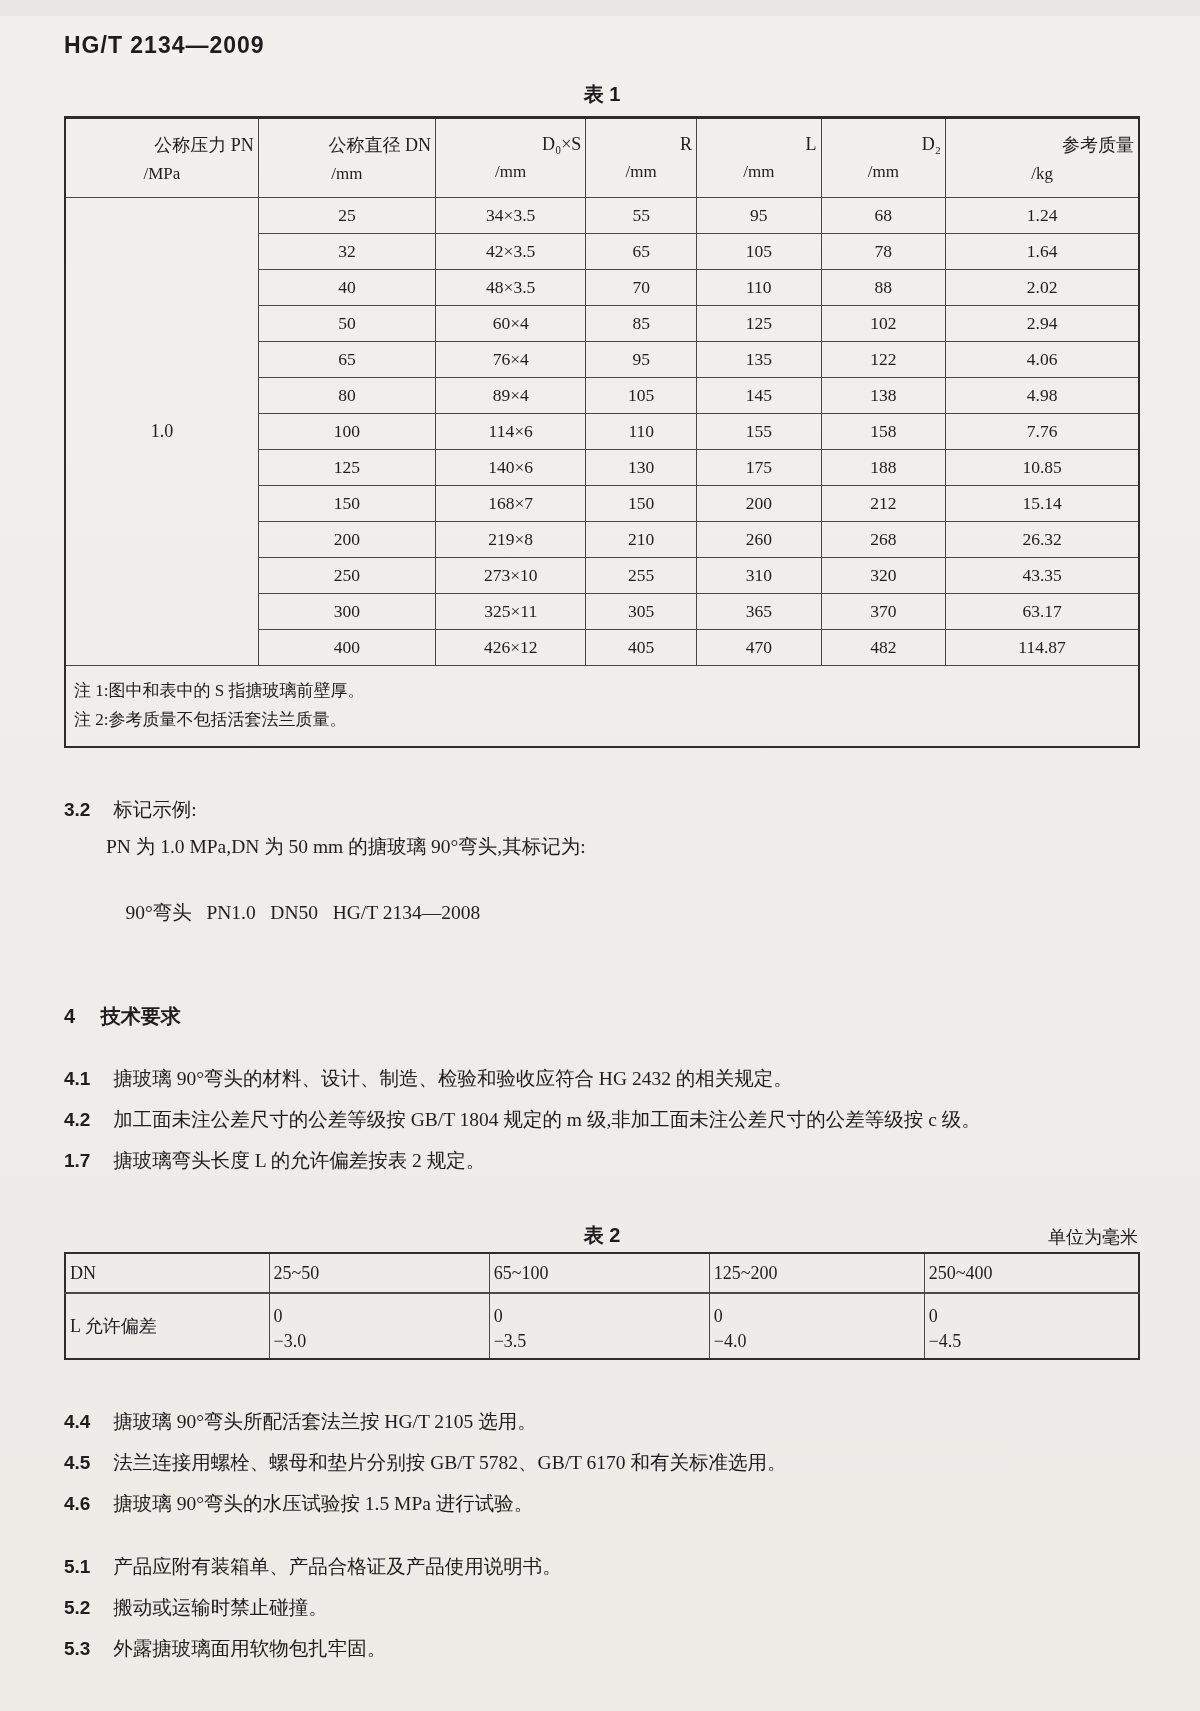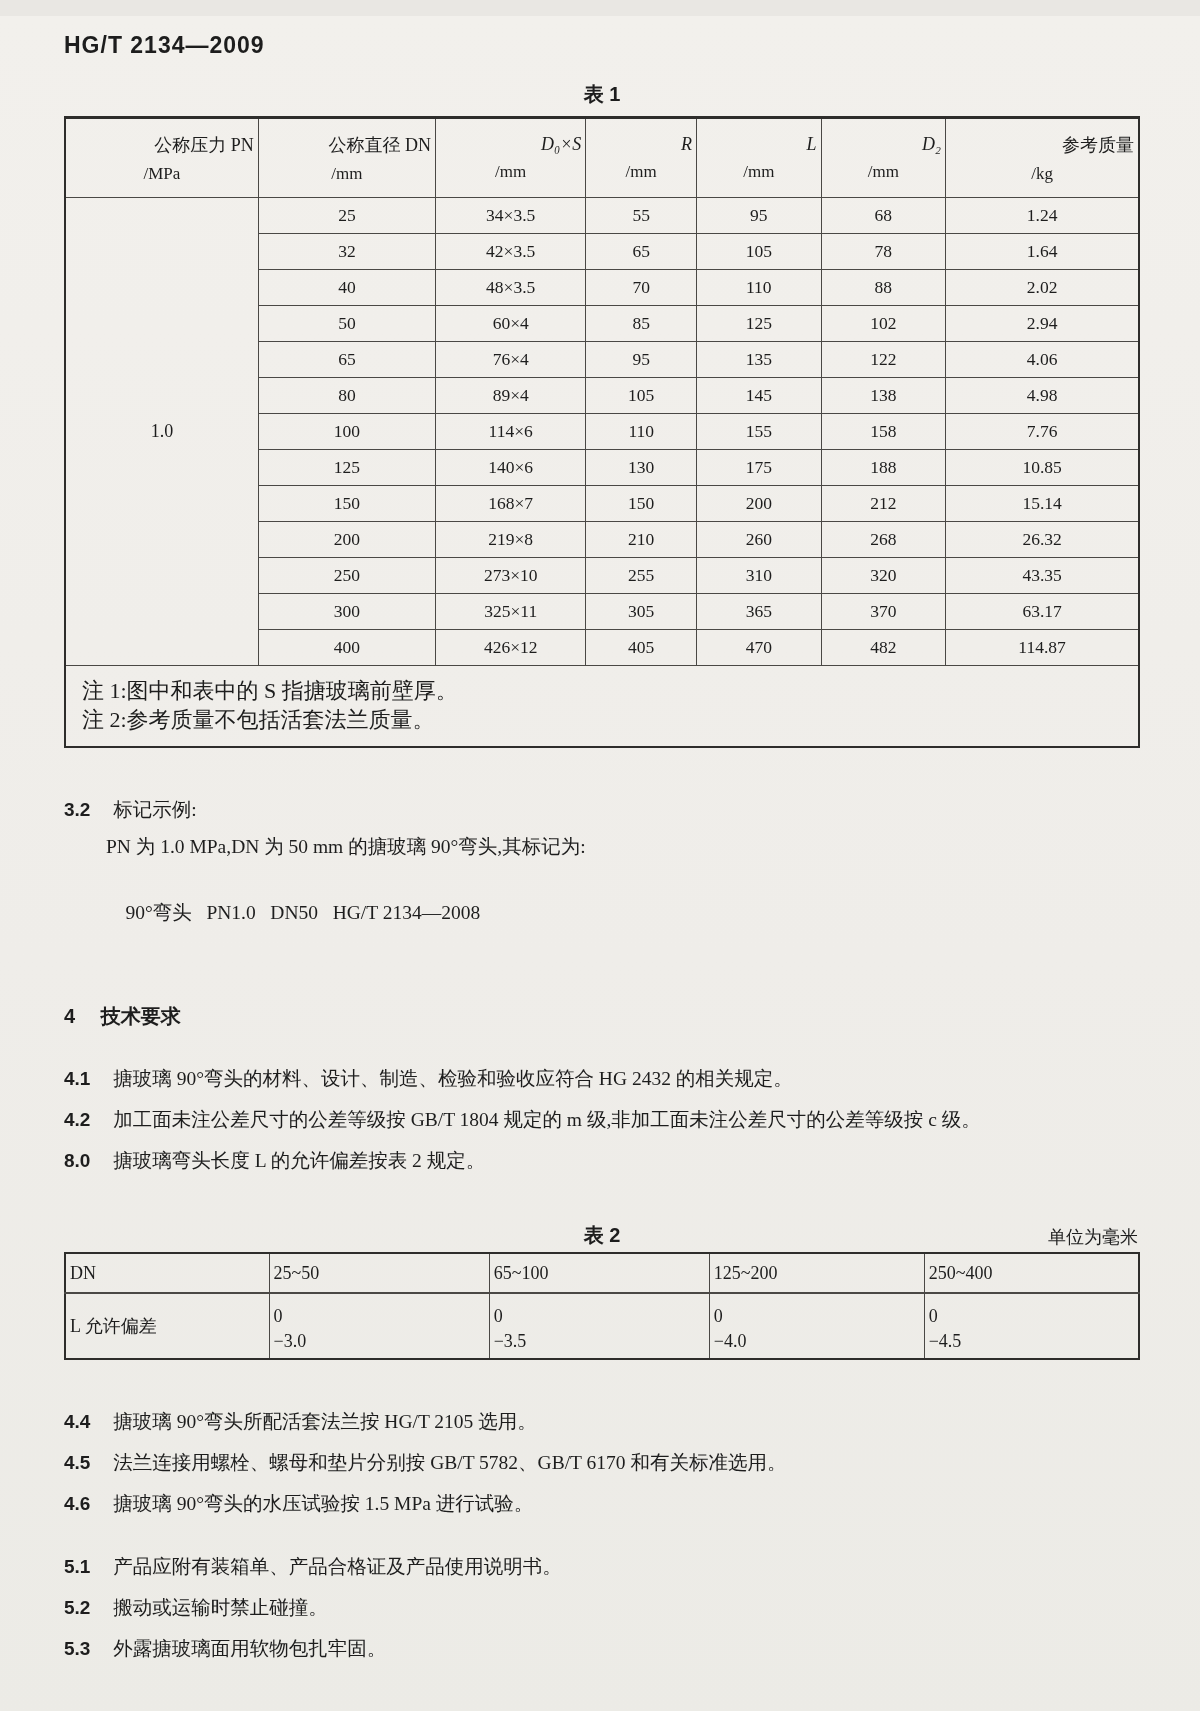--- a/index.html
+++ b/index.html
@@ -27,26 +27,26 @@
   
   table { border-collapse: collapse; table-layout: fixed; width: 100%; }
   .t1 { border: 2px solid #2e2d2b; border-top-width: 3px; font-size: 18px; }
   .t1 th, .t1 td {
     border: 1px solid #4a4845; text-align: center; font-weight: normal;
     padding: 0 4px;
   }
   .t1 thead th { height: 80px; vertical-align: middle; }
   .t1 .hline1 { display:block; margin-bottom: 7px; font-size: 18px; text-align: right; }
   .t1 .hline2 { display:block; font-size: 17px; }
-  .ital .hline1 { font-style: italic; }
+  .ital .hline1 { }
   .t1 tbody td { height: 36px; font-size: 17.5px; }
   .t1 .pn-cell { vertical-align: middle; font-size: 18px; }
   .t1 .notes-cell {
-    text-align: left; padding: 10px 16px 12px 16px; line-height: 29px;
-    font-size: 22px;
+    text-align: left; padding: 10px 16px 12px 8px; line-height: 29px;
+    font-size: 17px;
   }
 
   
   .clause { margin: 0; line-height: 31px; font-size: 19.5px; }
   .cnum {
     font-weight: bold; margin-right: 18px;
     font-family: "Liberation Sans", "DejaVu Sans", sans-serif;
     font-size: 19px;
   }
   .heading {
@@ -261,21 +261,21 @@
 
   <div class="clause" style="margin-top:32px;">
     <span class="cnum">4.1</span>
     <span>搪玻璃 90°弯头的材料、设计、制造、检验和验收应符合 HG 2432 的相关规定。</span>
   </div>
   <div class="clause" style="margin-top:10px;">
     <span class="cnum">4.2</span>
     <span>加工面未注公差尺寸的公差等级按 GB/T 1804 规定的 m 级,非加工面未注公差尺寸的公差等级按 c 级。</span>
   </div>
   <div class="clause" style="margin-top:10px;">
-    <span class="cnum">8.0</span>
+    <span class="cnum">1.7</span>
     <span>搪玻璃弯头长度 L 的允许偏差按表 2 规定。</span>
   </div>
 
   <div class="t2caprow">
     <div class="tcaption">表 2</div>
     <div class="unitlabel">单位为毫米</div>
   </div>
 
   <table class="t2">
     <colgroup>

